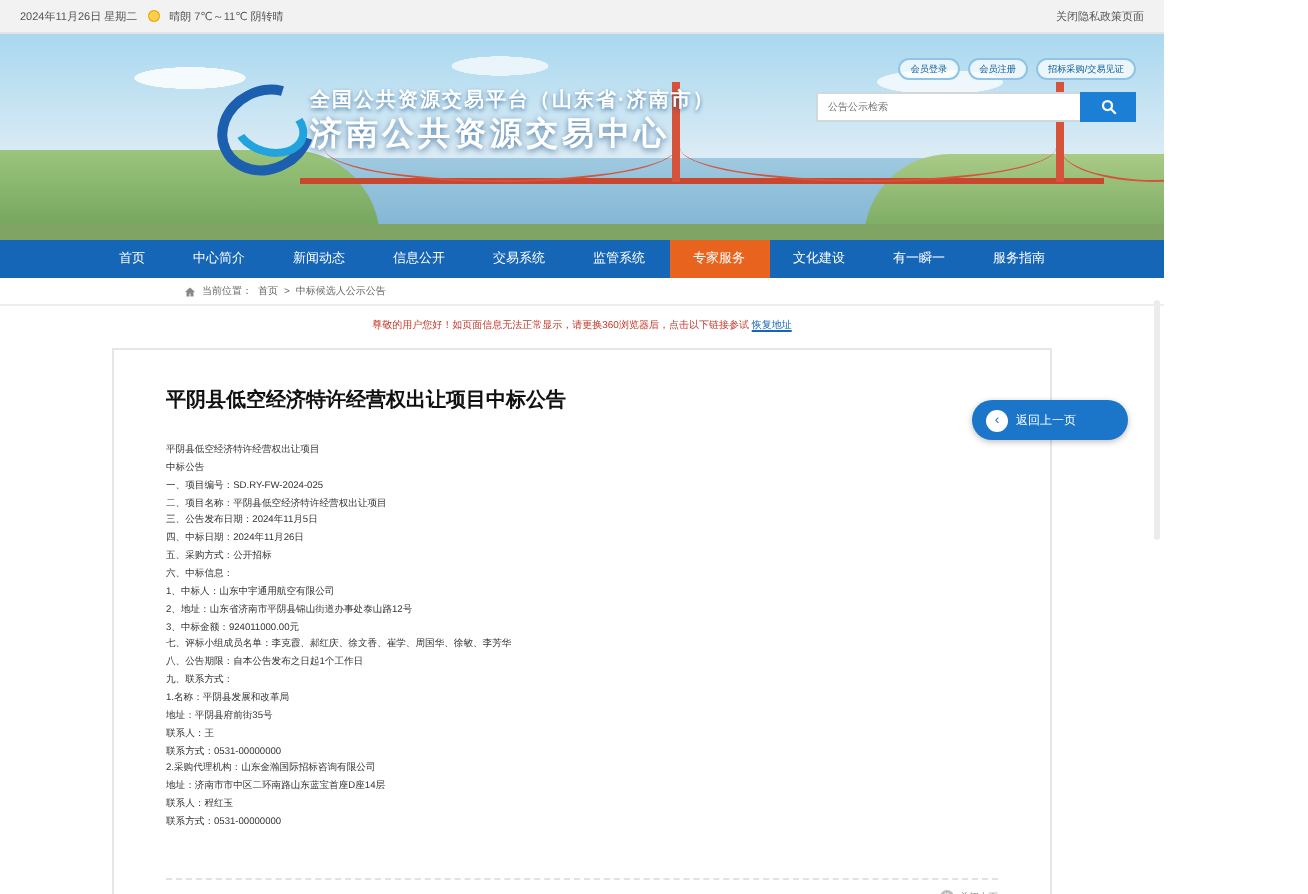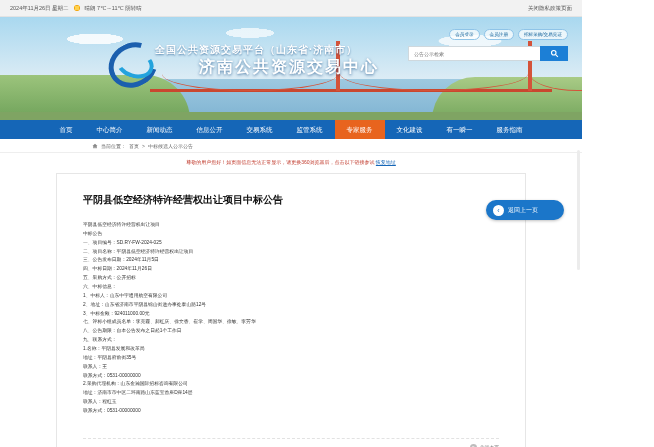--- a/index.html
+++ b/index.html
@@ -66,21 +66,21 @@
     position:absolute;left:8px;top:10px;width:30px;height:20px;border-radius:50%;
     border:4px solid #23a3dd;border-top-color:transparent;border-left-color:transparent;
     transform:rotate(16deg);
   }
   .logo-text .l1{
     color:#ffffff;font-size:10px;font-weight:bold;letter-spacing:1px;
     text-shadow:0 1px 2px rgba(0,60,120,.6);white-space:nowrap;
   }
   .logo-text .l2{
     color:#ffffff;font-size:16px;font-weight:bold;letter-spacing:2px;
-    text-shadow:0 1px 3px rgba(0,60,120,.65);white-space:nowrap;margin-top:0;padding-left:44px;
+    text-shadow:0 1px 3px rgba(0,60,120,.65);white-space:nowrap;margin-top:0;
   }
 
   
   .hero-right{position:absolute;right:14px;top:12px;width:160px;}
   .pill-row{display:flex;gap:4px;justify-content:flex-end;margin-bottom:6px;}
   .pill{
     border:1px solid #8fc4e8;background:rgba(255,255,255,.72);color:#0b5c96;
     border-radius:7px;font-size:4.6px;padding:2px 5px;white-space:nowrap;
   }
   .searchbar{display:flex;height:15px;}

